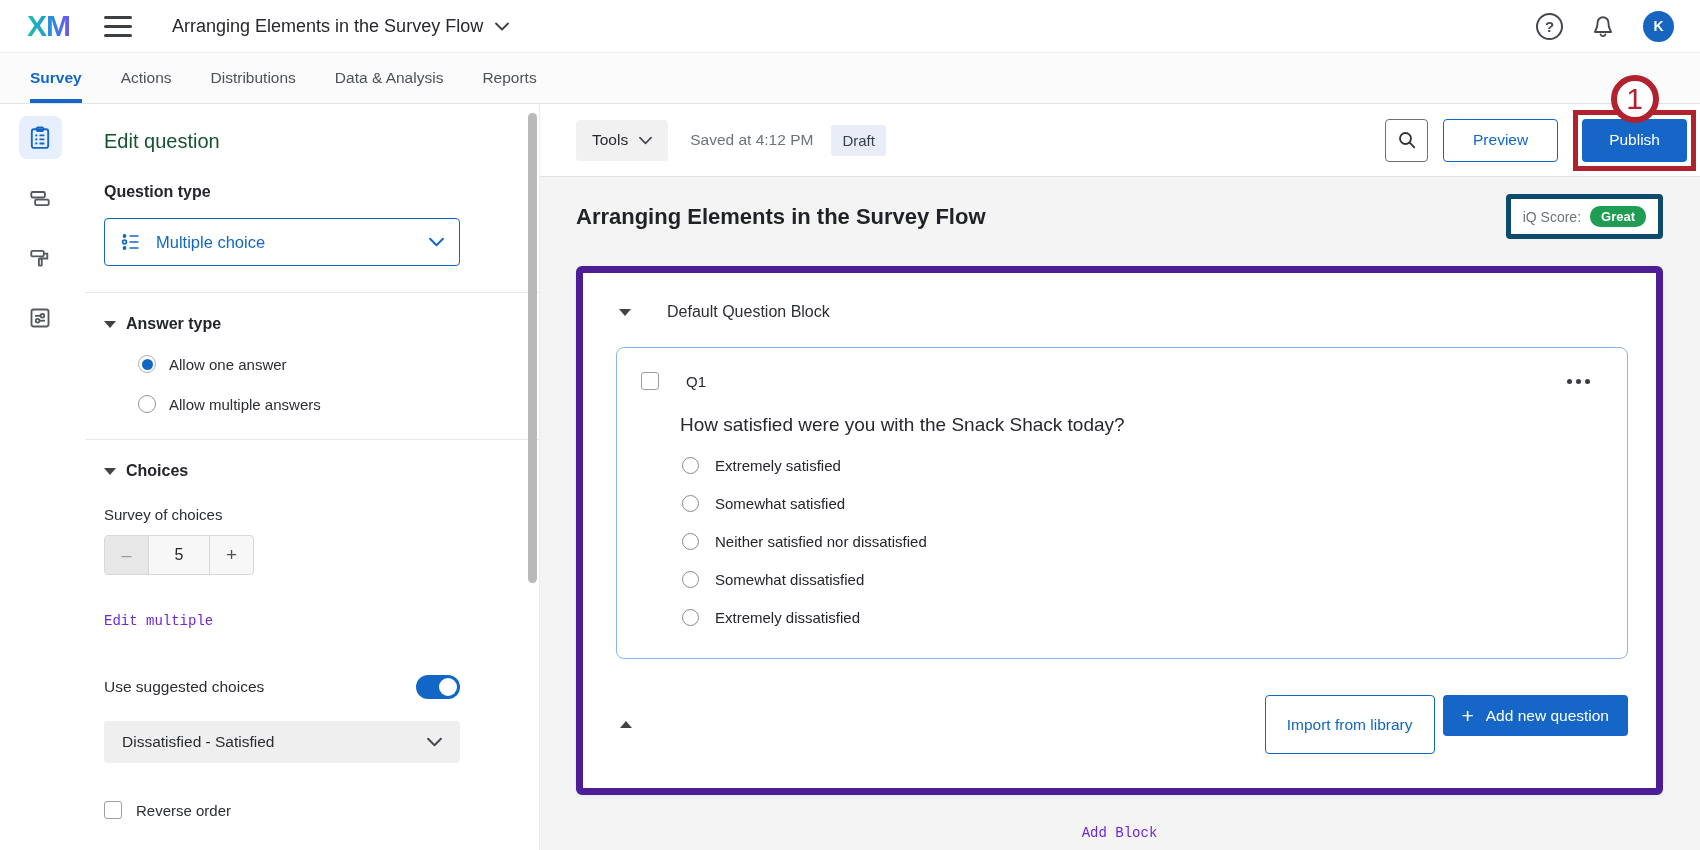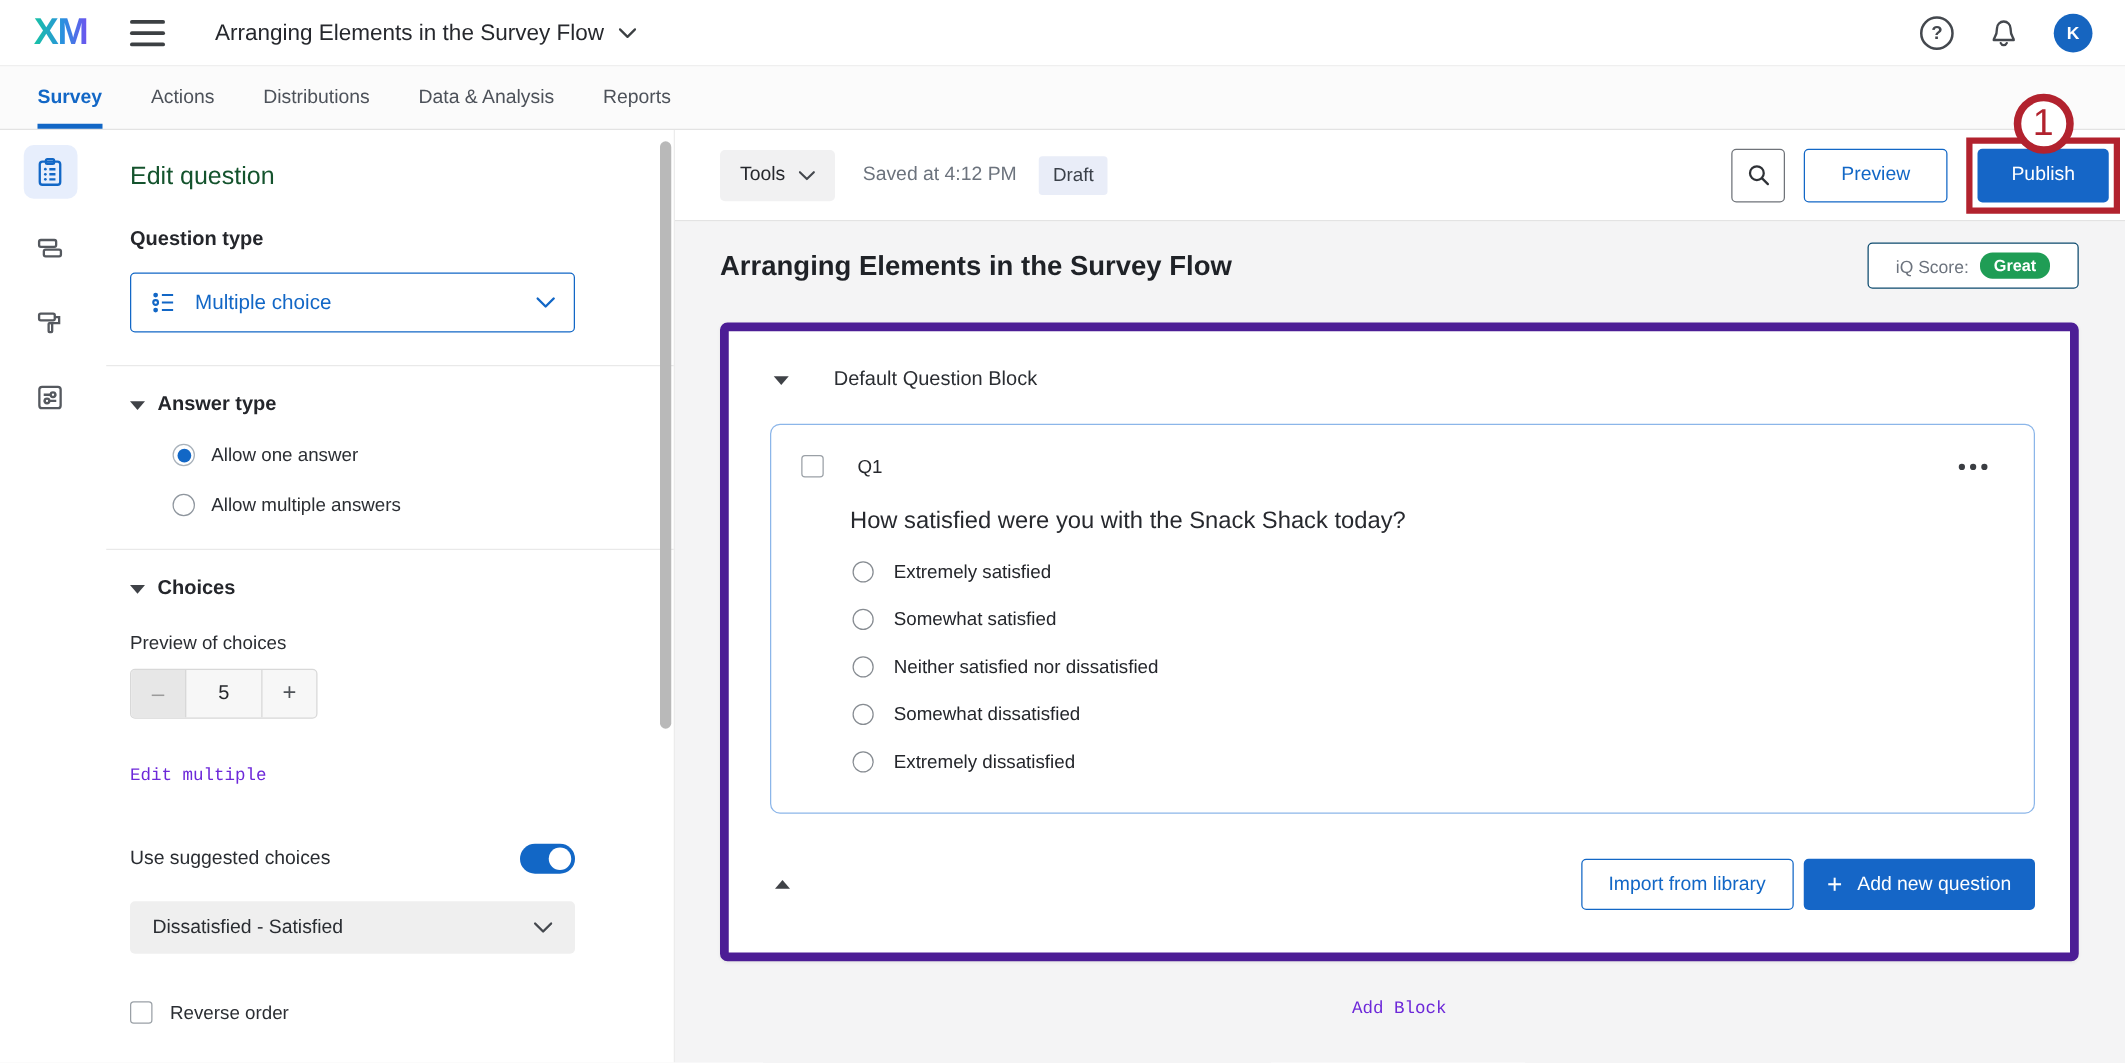--- a/index.html
+++ b/index.html
@@ -87,41 +87,41 @@
     background:#fff; color:#1267c6; font-size:15.5px; cursor:pointer; }
   .publish-wrap { margin-left:15px; border:5px solid #b2222e; padding:4px; position:relative; }
   .publish-btn { height:43px; padding:0 27px; background:#1566c7; border:none; border-radius:4px;
     color:#fff; font-size:15.5px; cursor:pointer; }
   .anno-circle { position:absolute; left:50%; top:-40px; transform:translateX(-50%);
     width:48px; height:48px; border:6px solid #b2222e; border-radius:50%; background:#fff;
     display:flex; align-items:center; justify-content:center; font-size:30px; color:#b2222e; z-index:6; }
   .main-scroll { flex:1; padding:17px 37px 0 36px; }
   .heading-row { display:flex; align-items:center; justify-content:space-between; }
   .page-heading { font-size:22px; font-weight:700; color:#1f2227; }
-  .iq-box { background:#fff; border:1px solid #0c4a6e; border-radius:4px; padding:7px 22px; display:flex; align-items:center; gap:9px; }
+  .iq-box { background:#fff; border:5px solid #0c4a6e; border-radius:4px; padding:7px 12px; display:flex; align-items:center; gap:9px; }
   .iq-label { font-size:14px; color:#6c737d; }
   .iq-pill { background:#1f9d55; color:#fff; font-size:13px; font-weight:700; padding:3px 11px; border-radius:10px; }
   .block-card { margin-top:27px; background:#fff; border:7px solid #4c1d95; border-radius:6px;
     box-shadow:0 1px 3px rgba(0,0,0,.06); padding:30px 28px 34px 33px; }
   .block-head { display:flex; align-items:center; gap:36px; margin-left:3px; }
   .block-title { font-size:16px; color:#2b2e33; }
   .q-card { margin-top:26px; border:1.5px solid #8cb6e9; border-radius:8px; background:#fff; padding:24px 33px 32px 24px; }
   .q-head { display:flex; align-items:center; gap:27px; }
   .q-id { font-size:15px; font-weight:500; color:#26282d; }
   .more-dots { margin-left:auto; display:flex; gap:4px; cursor:pointer; padding:4px; }
   .more-dots i { width:5px; height:5px; border-radius:50%; background:#3a3d42; }
   .q-text { margin:24px 0 0 39px; font-size:19px; color:#27292e; }
   .q-options { margin-left:41px; }
   .q-opt { margin-top:21px; display:flex; align-items:center; gap:16px; }
   .q-radio { width:17px; height:17px; border:1.5px solid #878c92; border-radius:50%; background:#fff; flex:0 0 auto; cursor:pointer; }
   .q-opt-label { font-size:15px; color:#24262b; }
   .block-foot { margin-top:36px; display:flex; align-items:center; }
   .block-foot .tri-up { margin-left:4px; cursor:pointer; }
   .foot-btns { margin-left:auto; display:flex; gap:8px; }
-  .import-btn { height:41px; padding:0 21px; border:1px solid #1267c6; border-radius:4px; background:#fff;
+  .import-btn { height:59px; padding:0 21px; border:1px solid #1267c6; border-radius:4px; background:#fff;
     color:#1267c6; font-size:15.5px; cursor:pointer; }
   .addq-btn { height:41px; padding:0 19px; background:#1566c7; border:none; border-radius:4px; color:#fff;
     font-size:15.5px; display:flex; align-items:center; gap:12px; cursor:pointer; }
   .addq-btn .plus { font-size:21px; font-weight:400; line-height:1; }
   .add-block { margin-top:28px; text-align:center; }
 </style>
 </head>
 <body>
 
 <div class="topbar">
@@ -238,21 +238,21 @@
       <span class="radio"></span>
       <span class="opt-label">Allow multiple answers</span>
     </div>
 
     <div class="divider"></div>
 
     <div class="section-head">
       <span class="tri-down"></span>
       <span class="sec-label">Choices</span>
     </div>
-    <div class="sub-label">Preview of choices</div>
+    <div class="sub-label">Survey of choices</div>
     <div class="stepper">
       <div class="step-minus">–</div>
       <div class="step-value">5</div>
       <div class="step-plus">+</div>
     </div>
     <div><span class="link edit-multiple">Edit multiple</span></div>
 
     <div class="sugg-row">
       <span class="lbl">Use suggested choices</span>
       <span class="toggle"></span>

